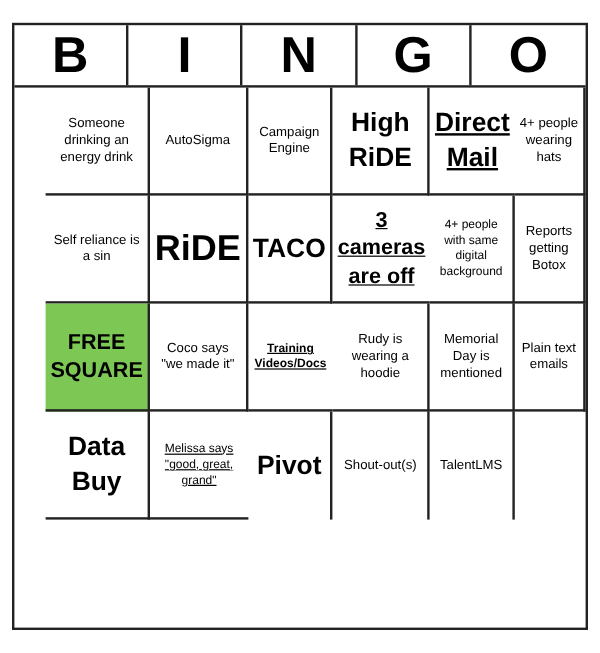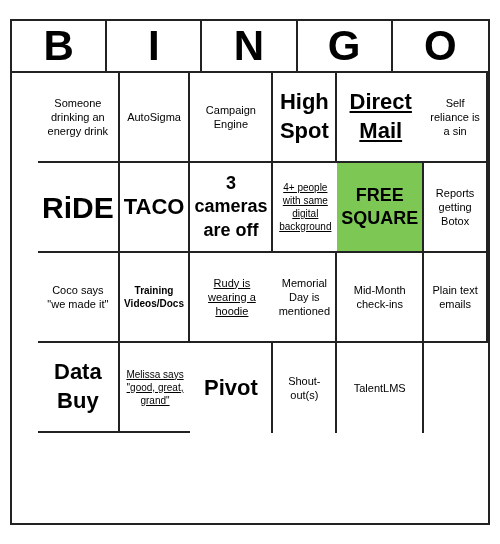--- a/index.html
+++ b/index.html
@@ -75,34 +75,34 @@
   <div class="bingo-header-cell">B</div>
       <div class="bingo-header-cell">I</div>
       <div class="bingo-header-cell">N</div>
       <div class="bingo-header-cell">G</div>
       <div class="bingo-header-cell">O</div>
     </div>
   <div class="bingo-grid">
   <div class="bingo-cell">Someone drinking an energy drink</div>
       <div class="bingo-cell">AutoSigma</div>
       <div class="bingo-cell">Campaign Engine</div>
-      <div class="bingo-cell large-text">High Spot</div>
+      <div class="bingo-cell large-text">High RiDE</div>
       <div class="bingo-cell large-text">Direct Mail</div>
+      <div class="bingo-cell">4+ people wearing hats</div>
       <div class="bingo-cell">Self reliance is a sin</div>
       <div class="bingo-cell large-ride">RiDE</div>
       <div class="bingo-cell large-text">TACO</div>
       <div class="bingo-cell" style="font-size: 18px; font-weight: bold;">3 cameras are off</div>
       <div class="bingo-cell" style="font-size: 10px; text-align: center;">4+ people with same digital background</div>
+      <div class="bingo-cell">Reports getting Botox</div>
       <div class="bingo-cell free-square">FREE SQUARE</div>
-      <div class="bingo-cell">Reports getting Botox</div>
       <div class="bingo-cell">Coco says "we made it"</div>
       <div class="bingo-cell" style="font-size: 10px; font-weight: bold;">Training Videos/Docs</div>
       <div class="bingo-cell">Rudy is wearing a hoodie</div>
       <div class="bingo-cell">Memorial Day is mentioned</div>
-      <div class="bingo-cell">Mid-Month check-ins</div>
       <div class="bingo-cell">Plain text emails</div>
       <div class="bingo-cell large-text">Data Buy</div>
       <div class="bingo-cell" style="font-size: 10px;">Melissa says "good, great, grand"</div>
       <div class="bingo-cell large-text">Pivot</div>
       <div class="bingo-cell">Shout-out(s)</div>
       <div class="bingo-cell">TalentLMS</div>
     </div>
 </div>
 
 </body></html>

